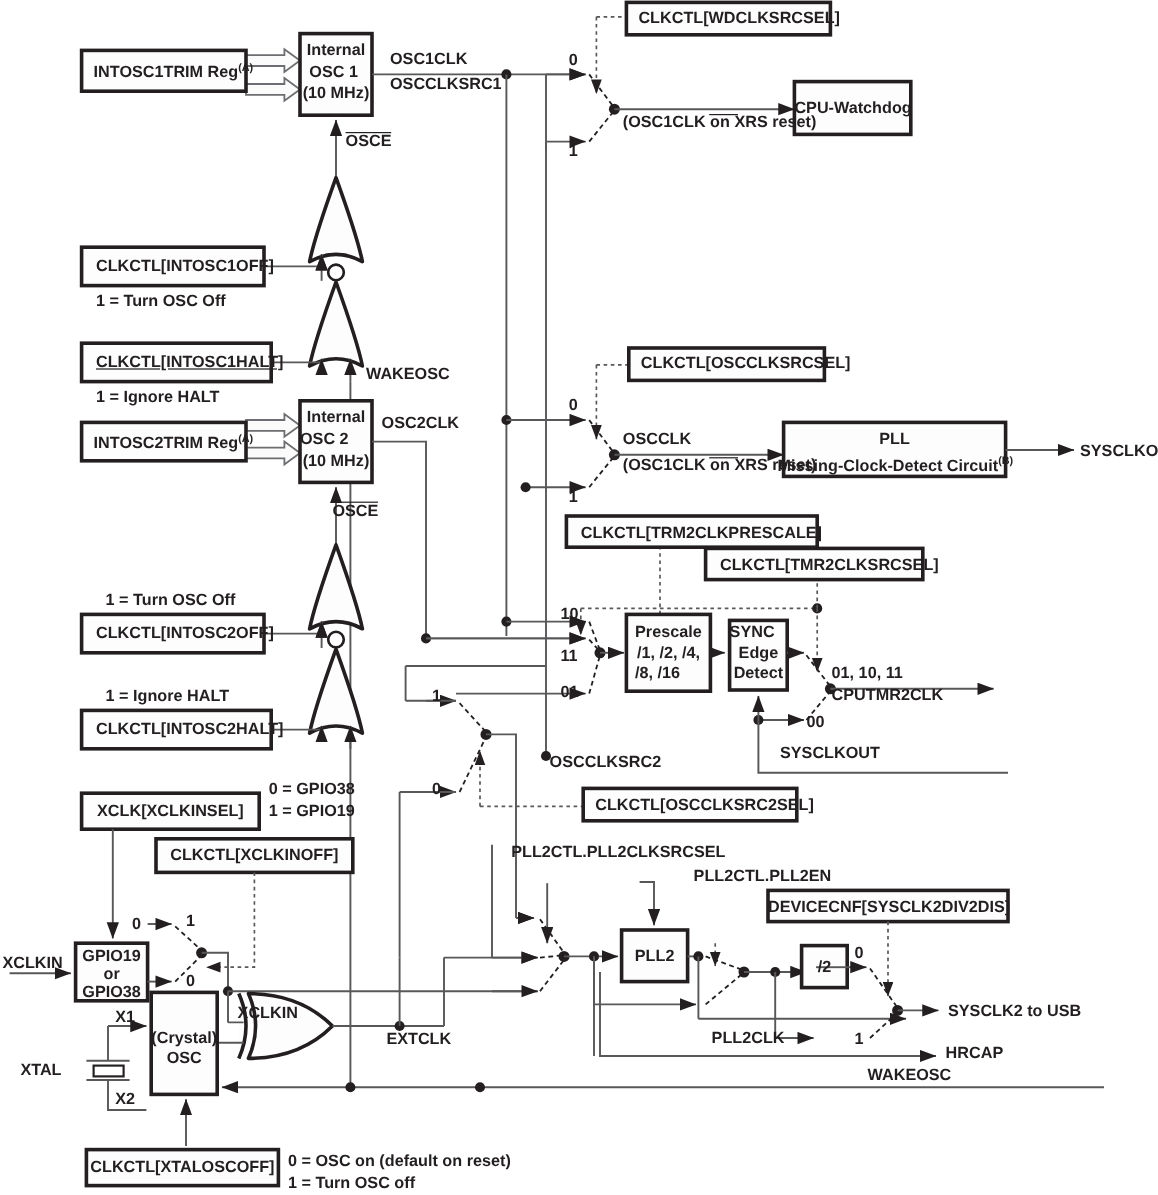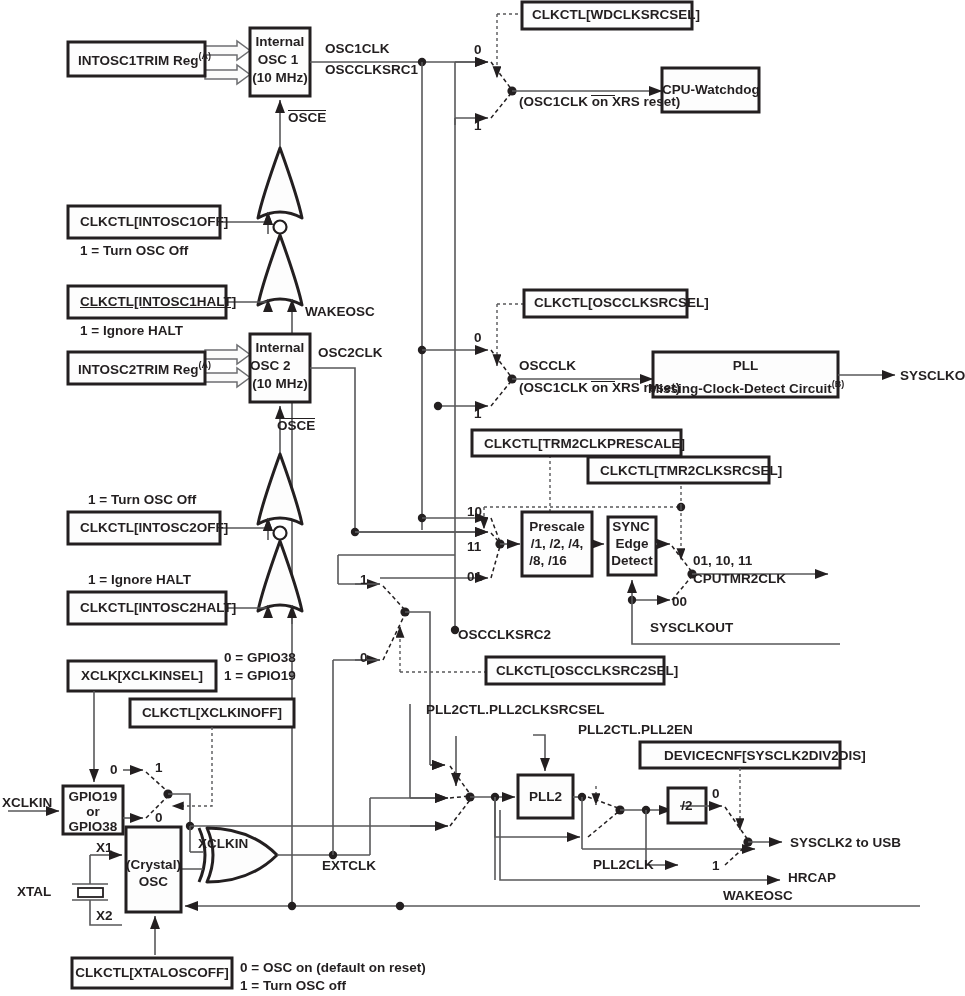--- a/index.html
+++ b/index.html
@@ -338,21 +338,21 @@
 <div class="ovl t" style="left:900px;top:368px;">SYSCLKOUT</div>
 
 <div class="ovl t" style="left:484px;top:436px;">CLKCTL[TRM2CLKPRESCALE]</div>
 <div class="ovl t" style="left:600px;top:463px;">CLKCTL[TMR2CLKSRCSEL]</div>
 <div class="ovl t" style="left:467px;top:504px;">10</div>
 <div class="ovl t" style="left:467px;top:539px;">11</div>
 <div class="ovl t" style="left:467px;top:569px;">01</div>
 <div class="ovl t ctr" style="left:522px;top:519px;width:70px;">Prescale</div>
 <div class="ovl t ctr" style="left:522px;top:536px;width:70px;">/1, /2, /4,</div>
 <div class="ovl t ctr" style="left:522px;top:553px;width:52px;">/8, /16</div>
-<div class="ovl t ctr" style="left:608px;top:519px;width:46px;">SYNC</div>
+<div class="ovl t ctr" style="left:608px;top:519px;width:24px;">SYNC</div>
 <div class="ovl t ctr" style="left:608px;top:536px;width:48px;">Edge</div>
 <div class="ovl t ctr" style="left:606px;top:553px;width:52px;">Detect</div>
 <div class="ovl t" style="left:693px;top:553px;">01, 10, 11</div>
 <div class="ovl t" style="left:693px;top:571px;">CPUTMR2CLK</div>
 <div class="ovl t" style="left:672px;top:594px;">00</div>
 <div class="ovl t" style="left:650px;top:620px;">SYSCLKOUT</div>
 
 <div class="ovl t" style="left:360px;top:572px;">1</div>
 <div class="ovl t" style="left:360px;top:650px;">0</div>
 <div class="ovl t" style="left:430px;top:627px;margin-left:28px;">OSCCLKSRC2</div>
@@ -376,21 +376,21 @@
 <div class="ovl t" style="left:17px;top:884px;">XTAL</div>
 <div class="ovl t" style="left:96px;top:840px;">X1</div>
 <div class="ovl t" style="left:96px;top:908px;">X2</div>
 <div class="ovl t" style="left:303px;top:858px;padding-left:19px;">EXTCLK</div>
 <div class="ovl t ctr" style="left:72px;top:965px;width:160px;">CLKCTL[XTALOSCOFF]</div>
 <div class="ovl t" style="left:240px;top:960px;">0 = OSC on (default on reset)</div>
 <div class="ovl t" style="left:240px;top:978px;">1 = Turn OSC off</div>
 
 <div class="ovl t" style="left:426px;top:702px;">PLL2CTL.PLL2CLKSRCSEL</div>
 <div class="ovl t" style="left:578px;top:722px;">PLL2CTL.PLL2EN</div>
-<div class="ovl t ctr" style="left:640px;top:748px;width:200px;padding-left:24px;">DEVICECNF[SYSCLK2DIV2DIS]</div>
+<div class="ovl t ctr" style="left:640px;top:748px;width:200px;">DEVICECNF[SYSCLK2DIV2DIS]</div>
 <div class="ovl t ctr" style="left:518px;top:789px;width:55px;">PLL2</div>
 <div class="ovl t ctr" style="left:668px;top:798px;width:38px;">/2</div>
 <div class="ovl t" style="left:712px;top:786px;">0</div>
 <div class="ovl t" style="left:712px;top:858px;">1</div>
 <div class="ovl t" style="left:790px;top:835px;">SYSCLK2 to USB</div>
 <div class="ovl t" style="left:593px;top:857px;">PLL2CLK</div>
 <div class="ovl t" style="left:788px;top:870px;">HRCAP</div>
 <div class="ovl t" style="left:723px;top:888px;">WAKEOSC</div>
 
 </div>

